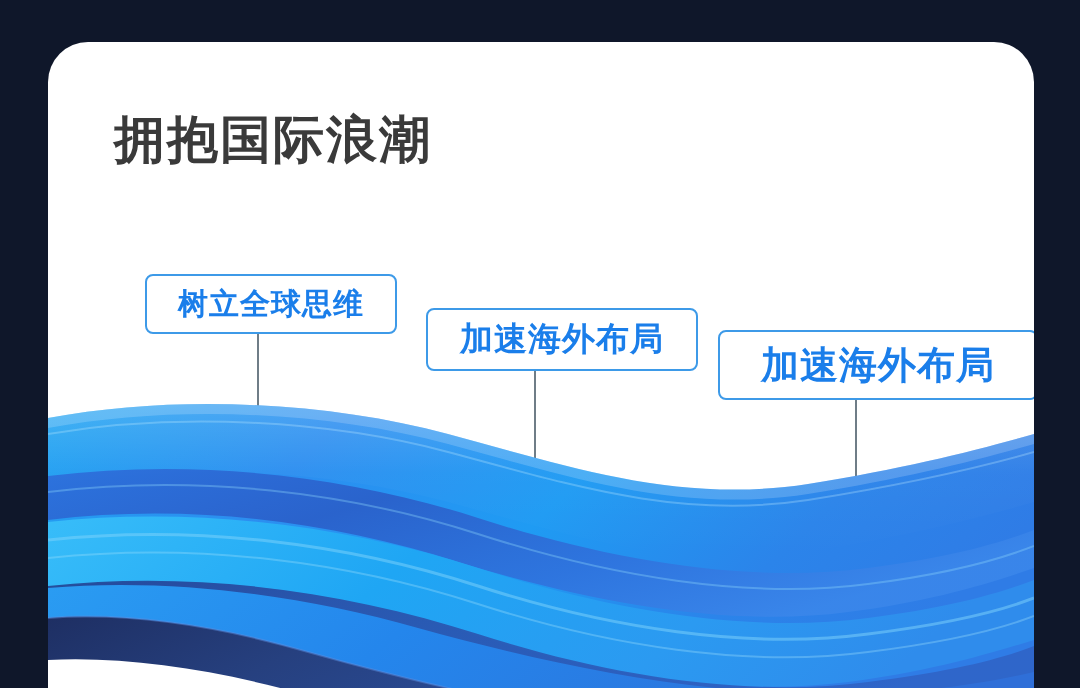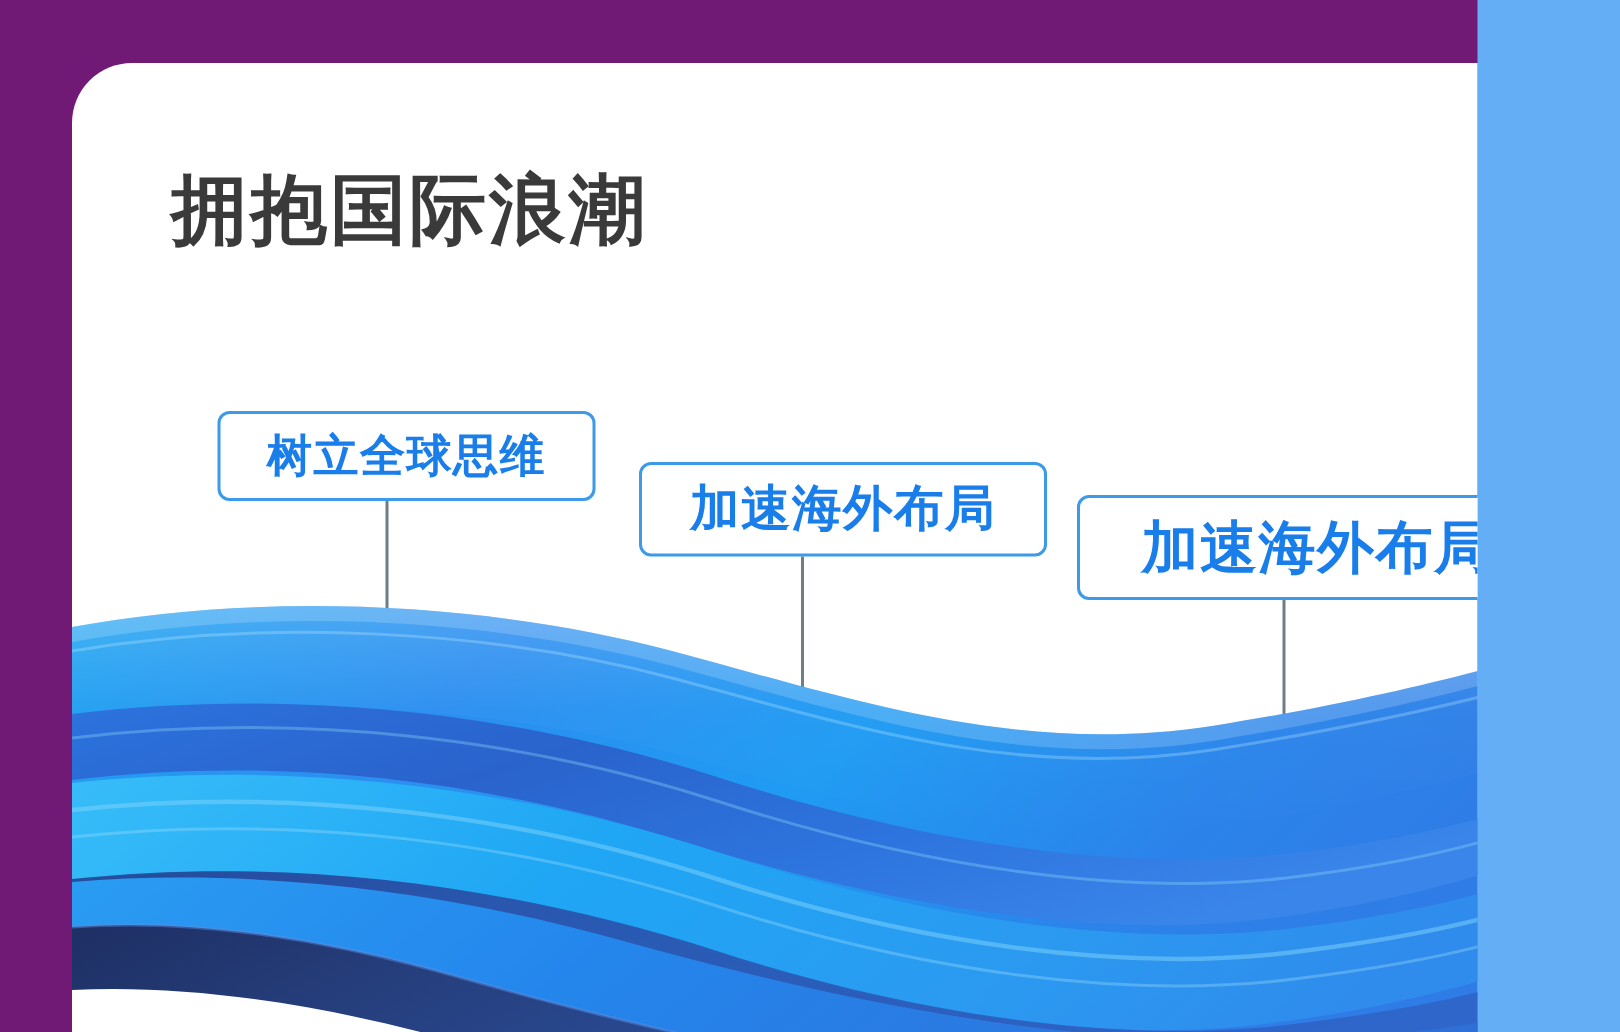--- a/index.html
+++ b/index.html
@@ -9,23 +9,23 @@
   }
   body {
     width: 1080px;
     height: 688px;
     font-family: "Liberation Sans", "DejaVu Sans", sans-serif;
     overflow: hidden;
   }
 
   #stage {
     position: relative;
-    width: 985px;
+    width: 1080px;
     height: 688px;
-    background: #701a75;
+    background: #0f172a;
     overflow: hidden;
   }
 
   
   #card {
     position: absolute;
     left: 48px;
     top: 42px;
     width: 986px;
     height: 700px;           

